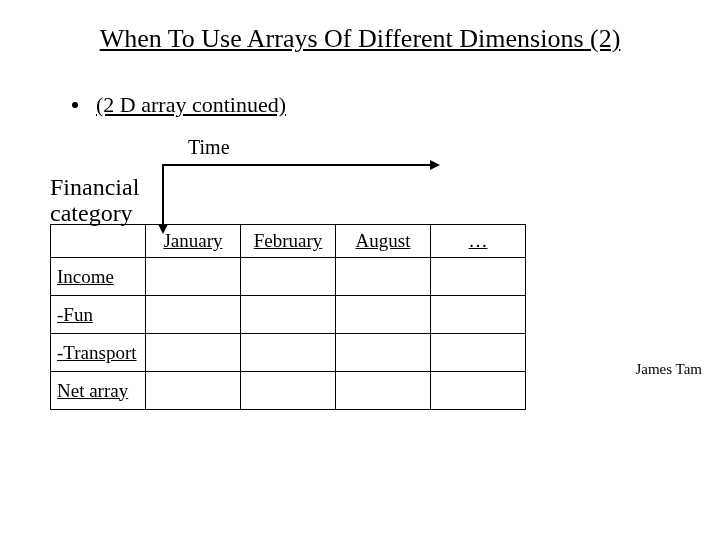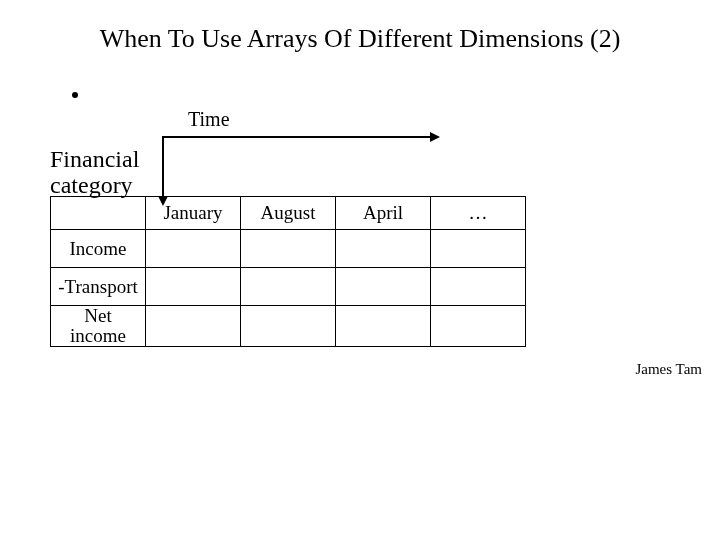--- a/index.html
+++ b/index.html
@@ -10,20 +10,21 @@
     font-family: "Times New Roman", Times, serif;
     background: #fff;
     color: #000;
     position: relative;
   }
   .slide {
     width: 720px;
     height: 392px;
     position: relative;
     box-sizing: border-box;
+    text-decoration: underline;
   }
   .title {
     font-size: 26px;
     text-align: center;
     padding-top: 24px;
   }
   .bullet-row {
     display: flex;
     align-items: center;
     margin-top: 38px;
@@ -33,21 +34,21 @@
   .bullet-dot {
     width: 6px;
     height: 6px;
     background: #000;
     border-radius: 50%;
     margin-right: 18px;
   }
   .axis-area {
     position: relative;
     margin-left: 50px;
-    margin-top: 8px;
+    margin-top: 16px;
     height: 80px;
   }
   .time-label {
     position: absolute;
     left: 138px;
     top: 2px;
     font-size: 20px;
   }
   .fincat-label {
     position: absolute;
@@ -104,75 +105,82 @@
   }
   .tbl th.col {
     text-align: center;
     height: 32px;
     width: 82px;
   }
   .tbl th.rowh {
     height: 37px;
     width: 82px;
     vertical-align: middle;
-    text-align: center;
   }
   .footer {
     position: absolute;
     right: 18px;
     bottom: 14px;
     font-size: 15px;
   }
 </style>
 </head>
 <body>
 
 <div class="slide">
 
   <div class="title">When To Use Arrays Of Different Dimensions (2)</div>
 
   <div class="bullet-row">
     <span class="bullet-dot"></span>
+    <span>(2 D array continued)</span>
   </div>
 
   <div class="axis-area">
     <div class="time-label">Time</div>
     <div class="fincat-label">
       <span>Financial</span><br>
       <span>category</span>
     </div>
     <div class="h-arrow"></div>
     <div class="v-arrow"></div>
   </div>
 
   <table class="tbl">
     <tbody>
         <tr>
       <th class="col"></th>
       <th class="col">January</th>
+      <th class="col">February</th>
       <th class="col">August</th>
-      <th class="col">April</th>
       <th class="col">…</th>
     </tr>
     <tr>
       <th class="rowh">Income</th>
+      <td></td>
+          <td></td>
+          <td></td>
+          <td></td>
+    </tr>
+    <tr>
+      <th class="rowh">-Fun</th>
       <td></td>
           <td></td>
           <td></td>
           <td></td>
     </tr>
     <tr>
       <th class="rowh">-Transport</th>
       <td></td>
           <td></td>
           <td></td>
           <td></td>
     </tr>
     <tr>
-      <th class="rowh" style="line-height:1.05">Net income</th>
+      <th class="rowh" style="line-height:1.05">Net array</th>
       <td></td>
           <td></td>
           <td></td>
           <td></td>
     </tr>
   </tbody>
     </table>
 
   <div class="footer">James Tam</div>
 

